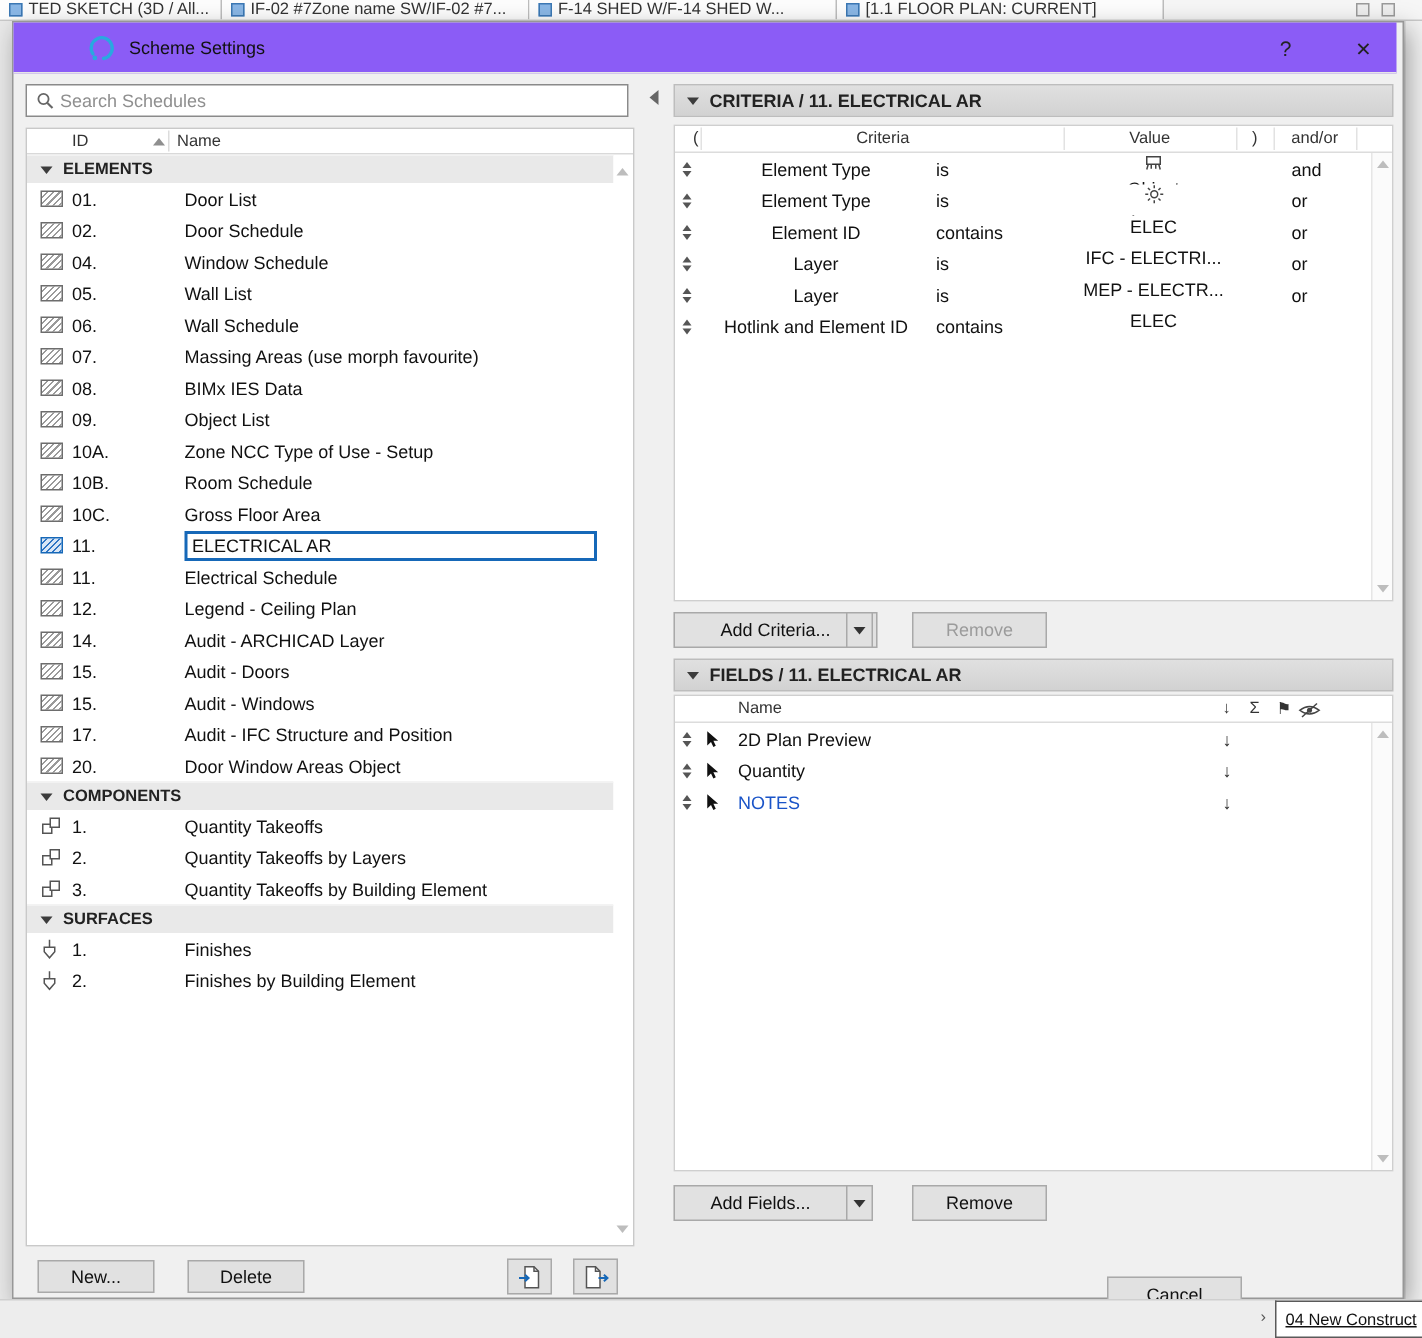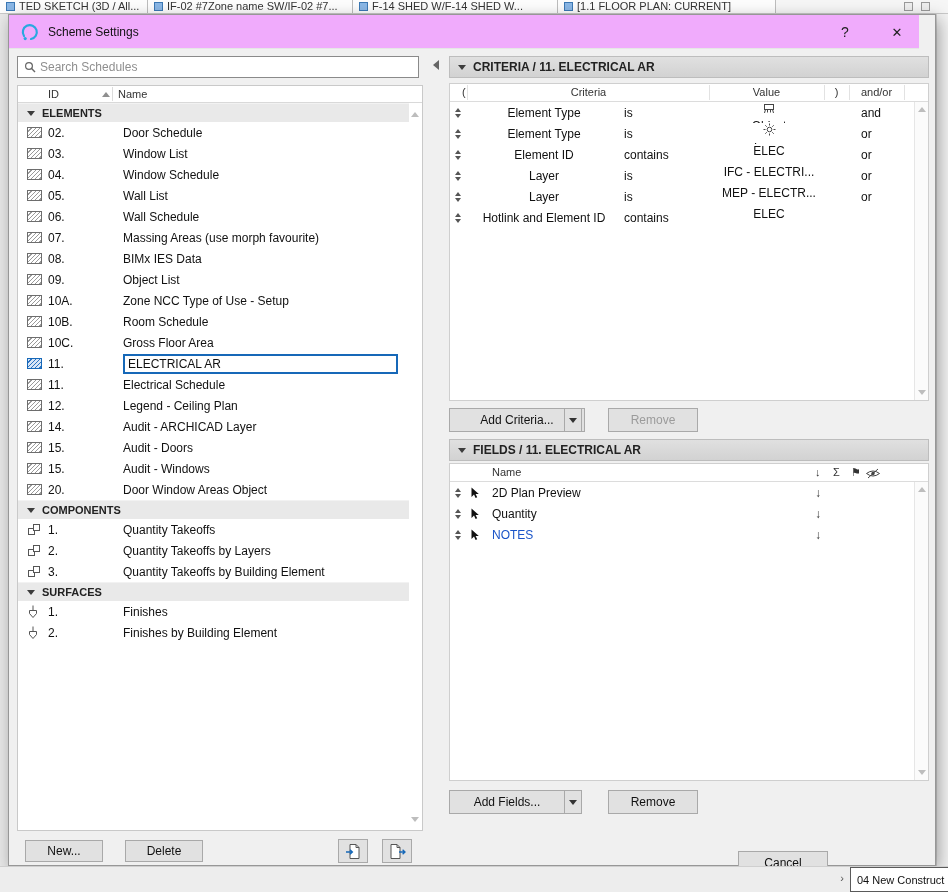--- a/index.html
+++ b/index.html
@@ -16,21 +16,21 @@
   .bgtab{display:flex;align-items:flex-end;gap:4px;padding:0 6px;border-right:1px solid #bdbdbd;background:#fdfdfd;white-space:nowrap;overflow:hidden;font-size:11px;color:#333;flex:none;}
   .bgtab .tabic{width:9px;height:9px;background:#8ab7e6;border:1px solid #3c78b4;margin-bottom:2px;flex:none;}
   .bgtab .lbl{display:block;line-height:13px;}
   .topbar-icons{margin-left:auto;display:flex;gap:8px;align-items:center;padding-right:18px;}
   .mini-sq{width:9px;height:9px;border:1px solid #9a9a9a;background:#eee;}
 
   .right-strip{position:absolute;right:0;top:14px;width:12px;height:852px;background:#f3f3f3;border-left:1px solid #d0d0d0;}
 
   
   .dialog{position:absolute;left:8px;top:14px;width:928px;height:852px;background:#f0f0f0;border:1px solid #979797;box-shadow:3px 5px 16px rgba(0,0,0,.35);}
-  .titlebar{position:absolute;left:0;top:0;right:16px;height:34px;background:#f0abfc;display:flex;align-items:center;border-bottom:1px solid #e6e6e6;}
+  .titlebar{position:absolute;left:0;top:0;right:4px;height:34px;background:#8b5cf6;display:flex;align-items:center;border-bottom:1px solid #e6e6e6;padding-left:38px;}
   .app-logo{margin:0 9px 0 12px;display:flex;}
   .tb-btn{position:absolute;top:5px;width:28px;height:24px;display:flex;align-items:center;justify-content:center;color:#222;font-size:14px;}
   .tb-help{right:60px;}
   .tb-close{right:8px;font-size:13px;}
 
   
   .search-box{position:absolute;left:8px;top:41px;width:402px;height:22px;background:#fff;border:1px solid #8a8a8a;display:flex;align-items:center;}
   .search-box .mag{margin:0 4px 0 6px;display:flex;}
   .search-input{border:none;outline:none;flex:1;font:inherit;font-size:12px;color:#333;background:transparent;}
   .search-input::placeholder{color:#8f8f8f;}
@@ -108,21 +108,21 @@
   .rem-crit{left:599px;top:393px;width:90px;height:24px;}
   .add-fields{left:440px;top:775px;width:116px;height:24px;}
   .add-fields-dd{left:555px;top:775px;width:18px;height:24px;}
   .rem-fields{left:599px;top:775px;width:90px;height:24px;}
   .cancel-btn{left:729px;top:824px;width:90px;height:24px;margin-top:12px;}
   .ok-btn{left:829px;top:824px;width:90px;height:24px;margin-top:32px;}
 
   
   .statusbar{position:absolute;left:0;top:866px;width:948px;height:26px;background:#ededed;border-top:1px solid #cfcfcf;}
   .status-chev{position:absolute;right:104px;top:5px;color:#555;font-size:11px;}
-  .status-box{position:absolute;right:0;top:0;width:98px;height:25px;background:#fff;border:1px solid #5a5a5a;border-right:none;display:flex;align-items:center;padding-left:6px;font-size:11px;white-space:nowrap;overflow:hidden;}
+  .status-box{position:absolute;right:0;top:0;width:98px;height:25px;background:#fff;border:1px solid #5a5a5a;border-right:none;display:flex;align-items:center;padding-left:6px;font-size:11px;white-space:nowrap;overflow:hidden;text-decoration:underline;}
 </style>
 </head>
 <body>
 
 <div class="screen">
 
   <div class="topbar">
     <div style="display:flex;">
         <div class="bgtab" style="width: 148px;">
           <span class="tabic"></span>
@@ -184,42 +184,42 @@
           <div class="group-row">
             <span class="tri-dn"></span>
             <span>ELEMENTS</span>
           </div>
           <div class="lrow">
             <div class="cell-ic">
               <span class="icw">
                 <span class="ic-sched"></span>
               </span>
             </div>
+            <div class="cell-id">01.</div>
+            <div class="cell-name">
+              <span>Door List</span>
+            </div>
+          </div>
+          <div class="lrow">
+            <div class="cell-ic">
+              <span class="icw">
+                <span class="ic-sched"></span>
+              </span>
+            </div>
             <div class="cell-id">02.</div>
             <div class="cell-name">
               <span>Door Schedule</span>
             </div>
           </div>
           <div class="lrow">
             <div class="cell-ic">
               <span class="icw">
                 <span class="ic-sched"></span>
               </span>
             </div>
-            <div class="cell-id">03.</div>
-            <div class="cell-name">
-              <span>Window List</span>
-            </div>
-          </div>
-          <div class="lrow">
-            <div class="cell-ic">
-              <span class="icw">
-                <span class="ic-sched"></span>
-              </span>
-            </div>
             <div class="cell-id">04.</div>
             <div class="cell-name">
               <span>Window Schedule</span>
             </div>
           </div>
           <div class="lrow">
             <div class="cell-ic">
               <span class="icw">
                 <span class="ic-sched"></span>
               </span>
@@ -363,20 +363,31 @@
           </div>
           <div class="lrow">
             <div class="cell-ic">
               <span class="icw">
                 <span class="ic-sched"></span>
               </span>
             </div>
             <div class="cell-id">15.</div>
             <div class="cell-name">
               <span>Audit - Windows</span>
+            </div>
+          </div>
+          <div class="lrow">
+            <div class="cell-ic">
+              <span class="icw">
+                <span class="ic-sched"></span>
+              </span>
+            </div>
+            <div class="cell-id">17.</div>
+            <div class="cell-name">
+              <span>Audit - IFC Structure and Position</span>
             </div>
           </div>
           <div class="lrow">
             <div class="cell-ic">
               <span class="icw">
                 <span class="ic-sched"></span>
               </span>
             </div>
             <div class="cell-id">20.</div>
             <div class="cell-name">

